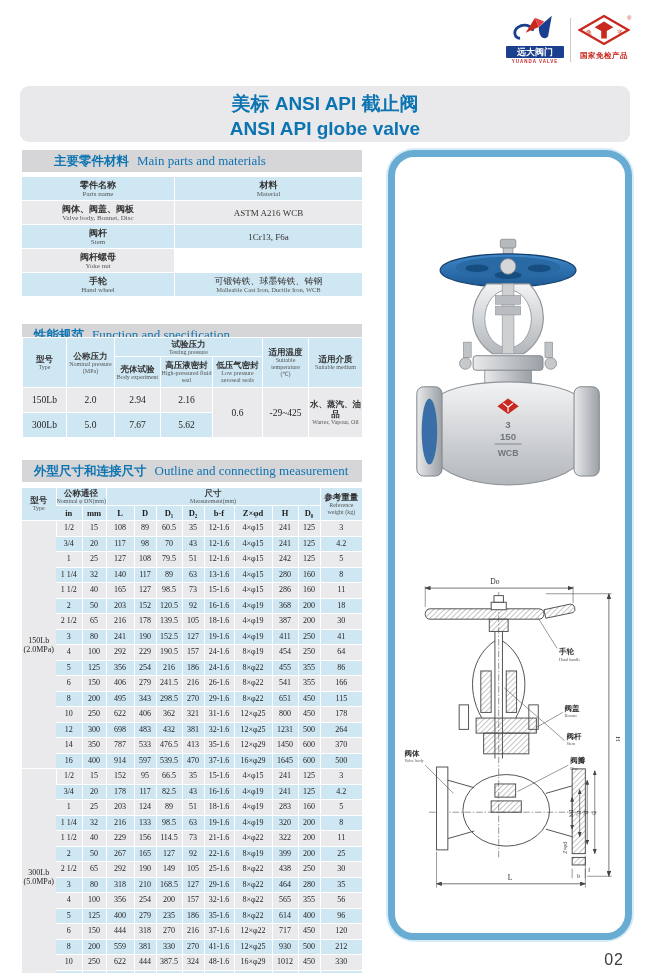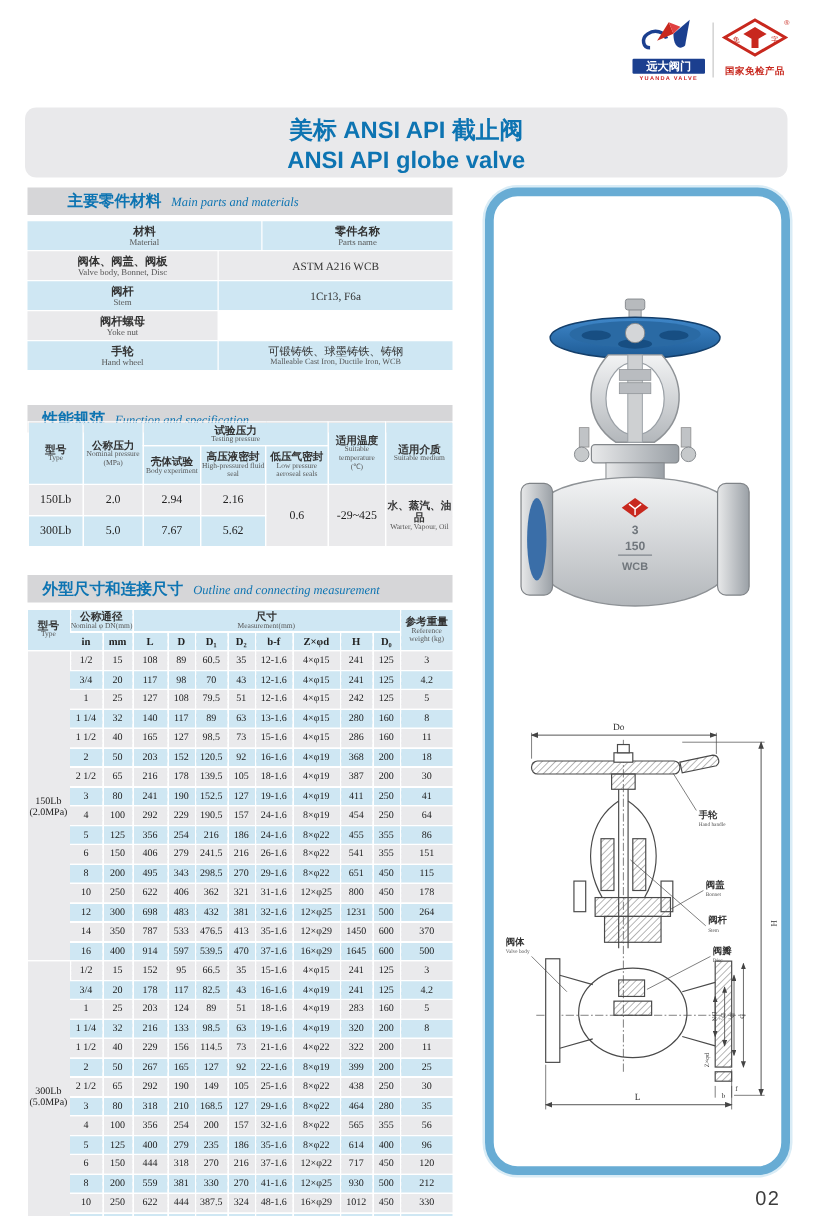--- a/index.html
+++ b/index.html
@@ -26,21 +26,21 @@
   }
   .title-banner .t-zh { font-size:19px; margin-top:5px; }
   .title-banner .t-en { font-size:19px; margin-top:1px; }
   
   .section-bar {
     position:absolute; left:22px; width:340px; height:22px; background:#d6d6d8;
     display:flex; align-items:baseline; gap:8px; padding-left:12px; box-sizing:border-box;
     color:#0d74b2;
   }
   .section-bar .s-zh { font-weight:bold; font-size:12.5px; line-height:22px; }
-  .section-bar .s-en { font-family:"Liberation Serif", serif; font-size:10px;font-style:italic; }
+  .section-bar .s-en { font-family:"Liberation Serif", serif; font-size:13px; }
   
   .mat-table { position:absolute; top:177px; left:22px; width:340px; }
   .mat-row { display:flex; gap:1px; margin-bottom:1px; }
   .mat-cell {
     display:flex; flex-direction:column; justify-content:center; align-items:center;
     height:23px; text-align:center;
   }
   .mat-c1 { width:152px; } .mat-c2 { width:187px; }
   .row-blue-bg { background:#cfe7f3; } .row-gray-bg { background:#eaeaec; }
   .mat-zh { font-size:9px; font-weight:bold; color:#333; line-height:10px; }
@@ -130,27 +130,27 @@
     <div class="t-en">ANSI API globe valve</div>
   </div>
 
   <div class="section-bar" style="top:150px;padding-left:32px;">
     <span class="s-zh">主要零件材料</span>
     <span class="s-en">Main parts and materials</span>
   </div>
 
   <div class="mat-table">
     <div class="mat-row">
+      <div class="mat-cell mat-c1 row-blue-bg">
+        <div class="mat-zh">零件名称</div>
+        <div class="mat-en">Parts name</div>
+      </div>
       <div class="mat-cell mat-c2 row-blue-bg">
         <div class="mat-zh">材料</div>
         <div class="mat-en">Material</div>
-      </div>
-      <div class="mat-cell mat-c1 row-blue-bg">
-        <div class="mat-zh">零件名称</div>
-        <div class="mat-en">Parts name</div>
       </div>
     </div>
     <div class="mat-row">
       <div class="mat-cell mat-c1 row-gray-bg">
         <div class="mat-zh">阀体、阀盖、阀板</div>
         <div class="mat-en">Valve body, Bonnet, Disc</div>
       </div>
       <div class="mat-cell mat-c2 row-gray-bg">
         <div class="mat-main">ASTM A216 WCB</div>
 
@@ -451,21 +451,21 @@
           <td>6</td>
           <td>150</td>
           <td>406</td>
           <td>279</td>
           <td>241.5</td>
           <td>216</td>
           <td>26-1.6</td>
           <td>8×φ22</td>
           <td>541</td>
           <td>355</td>
-          <td>151</td>
+          <td>166</td>
         </tr>
         <tr class="row-blue">
           <td>8</td>
           <td>200</td>
           <td>495</td>
           <td>343</td>
           <td>298.5</td>
           <td>270</td>
           <td>29-1.6</td>
           <td>8×φ22</td>

